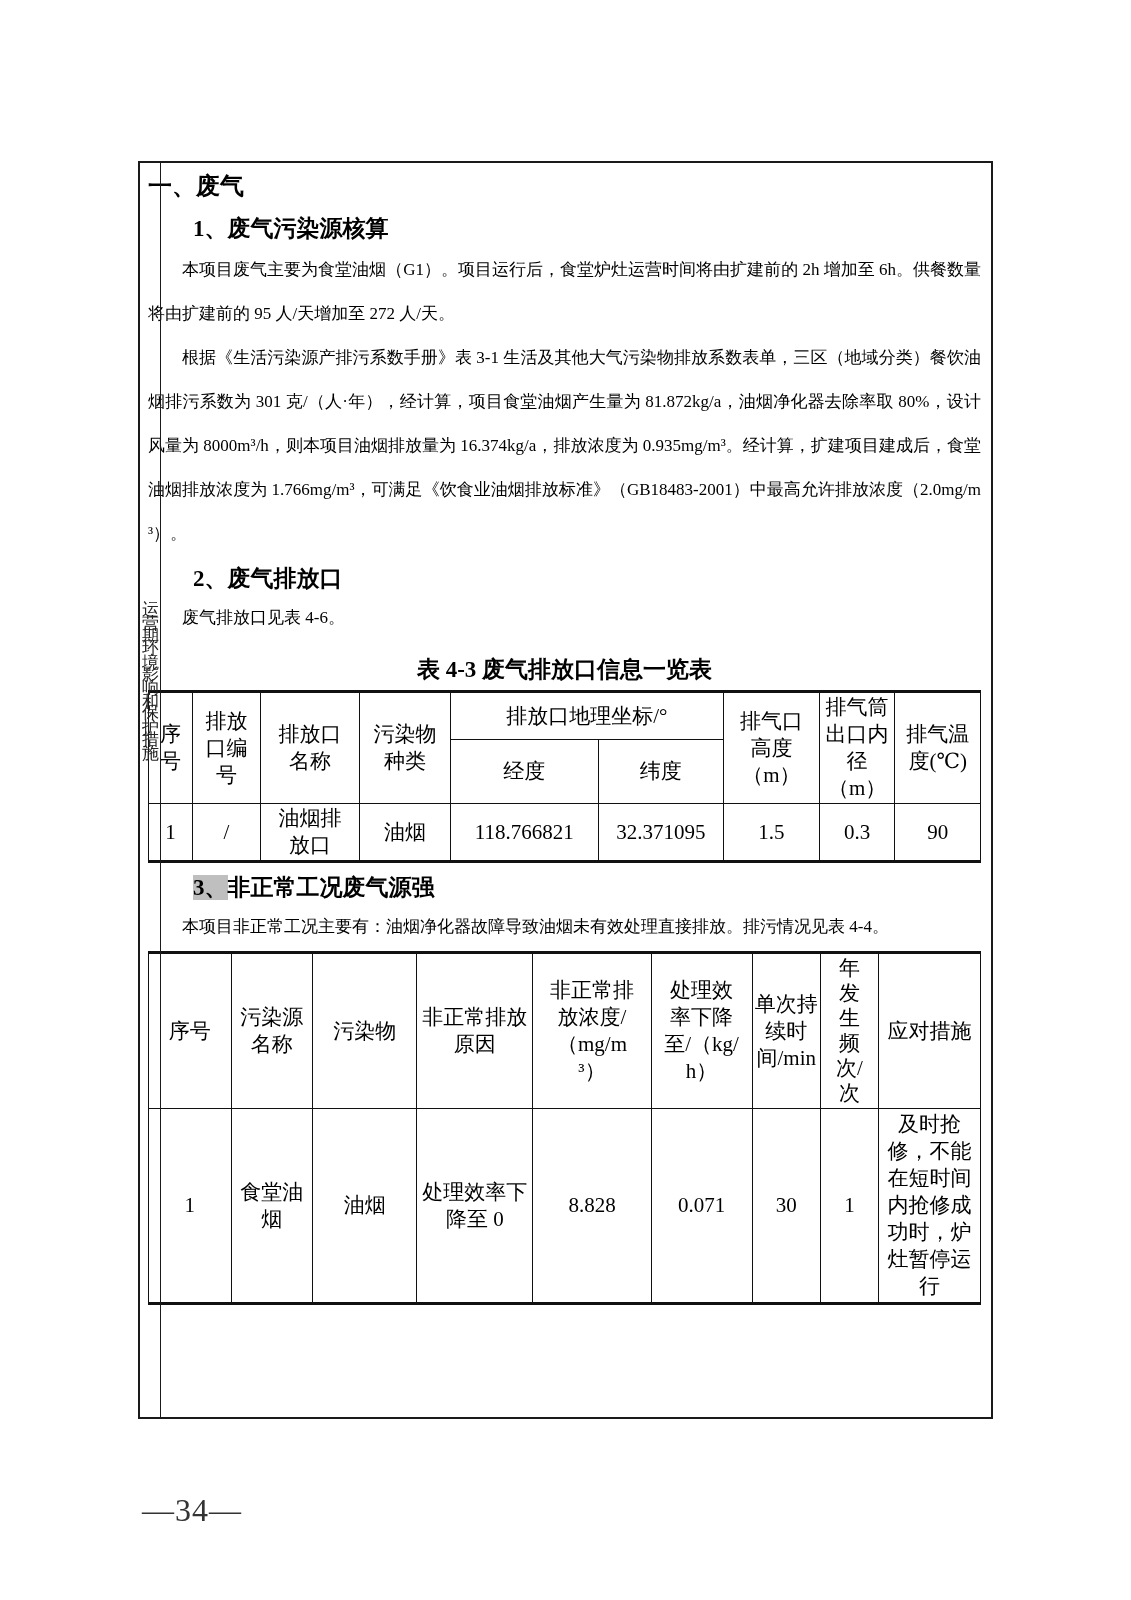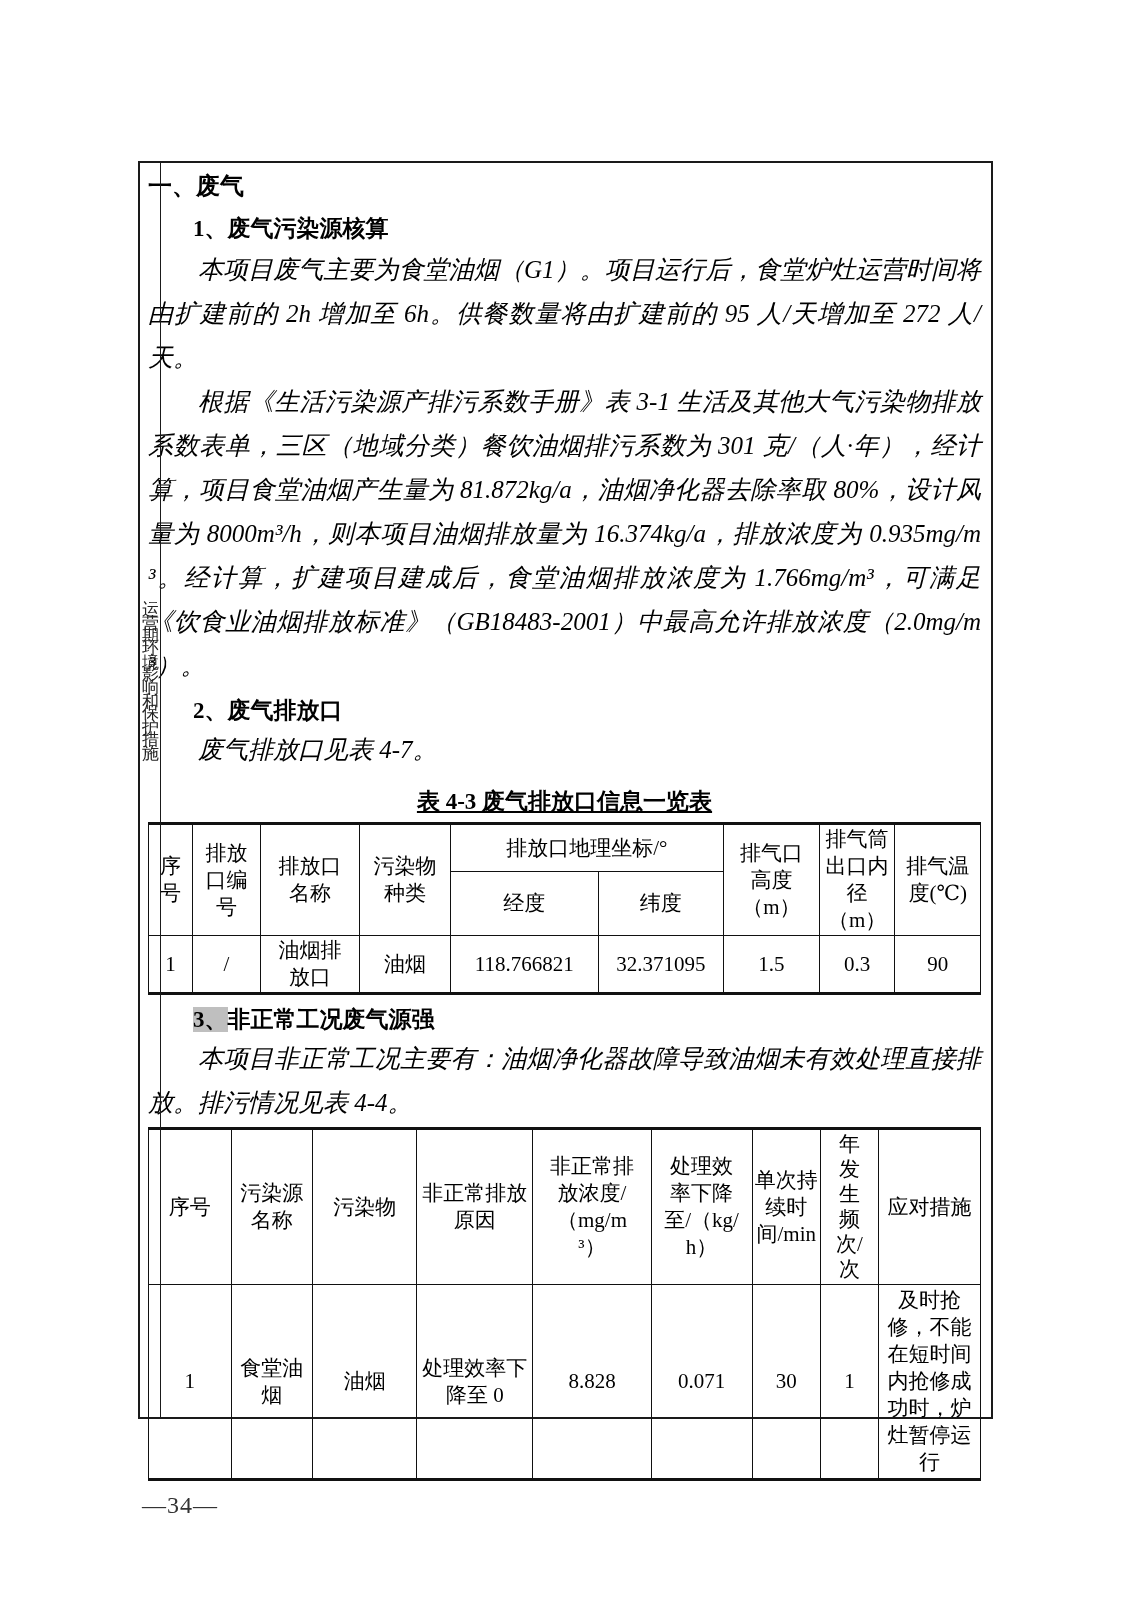--- a/index.html
+++ b/index.html
@@ -20,26 +20,26 @@
     position:absolute;top:424px;left:1px;width:19px;
     writing-mode:vertical-rl;text-orientation:upright;
     font-size:17px;letter-spacing:13px;line-height:19px;color:#222;
   }
   .content{padding:0 10px 0 8px;}
   .h1{font-size:24px;line-height:36px;font-weight:bold;margin:5px 0 0 0;}
   .h2{font-size:23px;line-height:34px;font-weight:bold;margin:0;padding-left:45px;}
   .h2.mt8{margin-top:8px;}
   .h2.mt6{margin-top:6px;}
   .para{
-    font-size:25px;line-height:44px;margin:0;text-align:justify;
-    text-indent:2em;word-break:break-all;font-style:italic;
+    font-size:17px;line-height:44px;margin:0;text-align:justify;
+    text-indent:2em;word-break:break-all;
   }
   .para.mt2{margin-top:2px;}
   .caption{
-    font-size:23px;line-height:32px;font-weight:bold;text-align:center;margin:0;text-decoration:underline;
+    font-size:23px;line-height:32px;font-weight:bold;text-align:center;margin:0;
   }
   .caption.c43{margin-top:14px;}
   .caption.c44{margin-top:2px;}
   .doc-table{
     border-collapse:collapse;table-layout:fixed;width:100%;
     border-top:3px solid #111;border-bottom:3px solid #111;
   }
   .doc-table.t43{margin-top:4px;}
   .doc-table.t44{margin-top:2px;}
   .doc-table td{
@@ -58,21 +58,21 @@
   
   .t44 .p-source{padding:1px 8px;}
   .t44 .p-reason{padding:1px 4px;}
   .t44 .p-conc{padding:1px 12px;}
   .t44 .p-rate{padding:1px 12px;}
   .t44 .p-dur{padding:1px 2px;}
   .t44 .p-freq{padding:1px 15px;line-height:25px;}
   .t44 .p-meas{padding:2px 4px;}
   .hl{background:#bfbfbf;}
   .page-num{
-    position:absolute;left:142px;top:1492px;font-size:24px;color:#333;
+    position:absolute;left:142px;top:1492px;font-size:32px;color:#333;
     letter-spacing:1px;
   }
 </style>
 </head>
 <body>
 
 <div class="page">
   <div class="sidebar">
     <div class="sidebar-text">运营期环境影响和保护措施</div>
   </div>
@@ -82,21 +82,21 @@
     <div class="h1">一、废气</div>
 
     <div class="h2 mt8">1、废气污染源核算</div>
 
     <p class="para mt2">本项目废气主要为食堂油烟（G1）。项目运行后，食堂炉灶运营时间将由扩建前的 2h 增加至 6h。供餐数量将由扩建前的 95 人/天增加至 272 人/天。</p>
 
     <p class="para">根据《生活污染源产排污系数手册》表 3-1 生活及其他大气污染物排放系数表单，三区（地域分类）餐饮油烟排污系数为 301 克/（人·年），经计算，项目食堂油烟产生量为 81.872kg/a，油烟净化器去除率取 80%，设计风量为 8000m³/h，则本项目油烟排放量为 16.374kg/a，排放浓度为 0.935mg/m³。经计算，扩建项目建成后，食堂油烟排放浓度为 1.766mg/m³，可满足《饮食业油烟排放标准》（GB18483-2001）中最高允许排放浓度（2.0mg/m³）。</p>
 
     <div class="h2 mt6">2、废气排放口</div>
 
-    <p class="para">废气排放口见表 4-7。</p>
+    <p class="para">废气排放口见表 4-6。</p>
 
     <div class="caption c43">表 4-3 废气排放口信息一览表</div>
 
     <table class="doc-table t43">
       <colgroup>
         <col style="width:43px">
           <col style="width:67px">
           <col style="width:97px">
         <col style="width:89px">
           <col style="width:145px">

